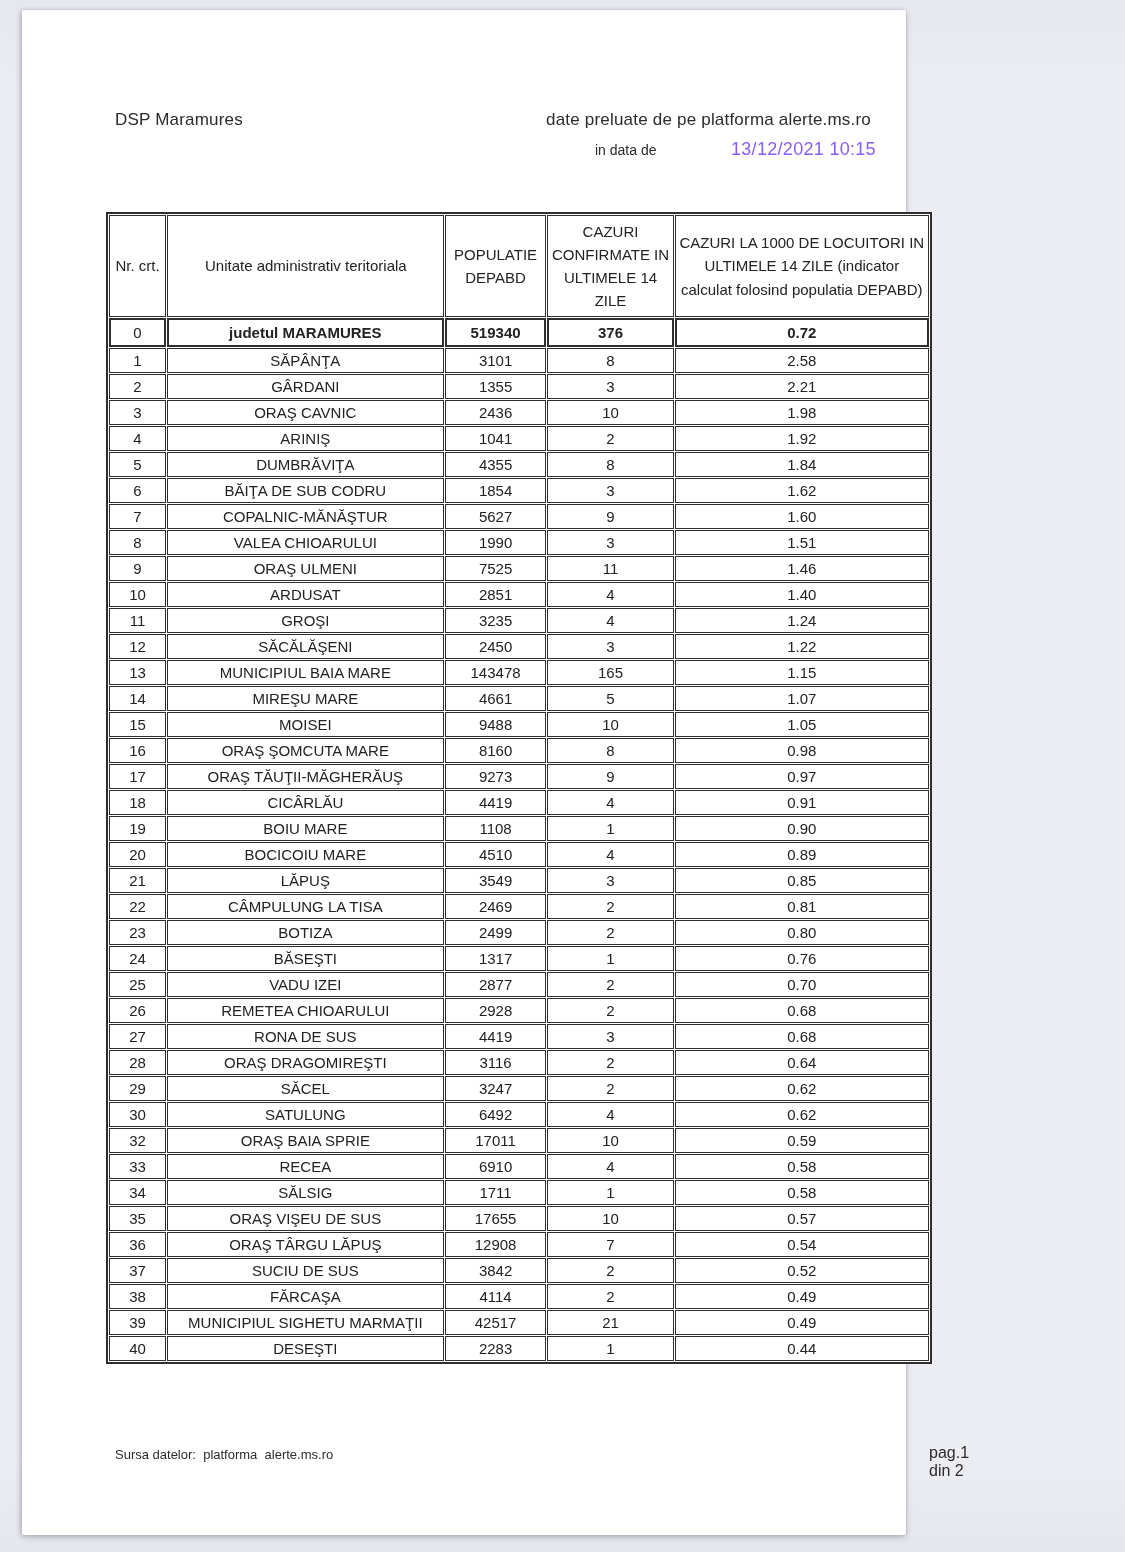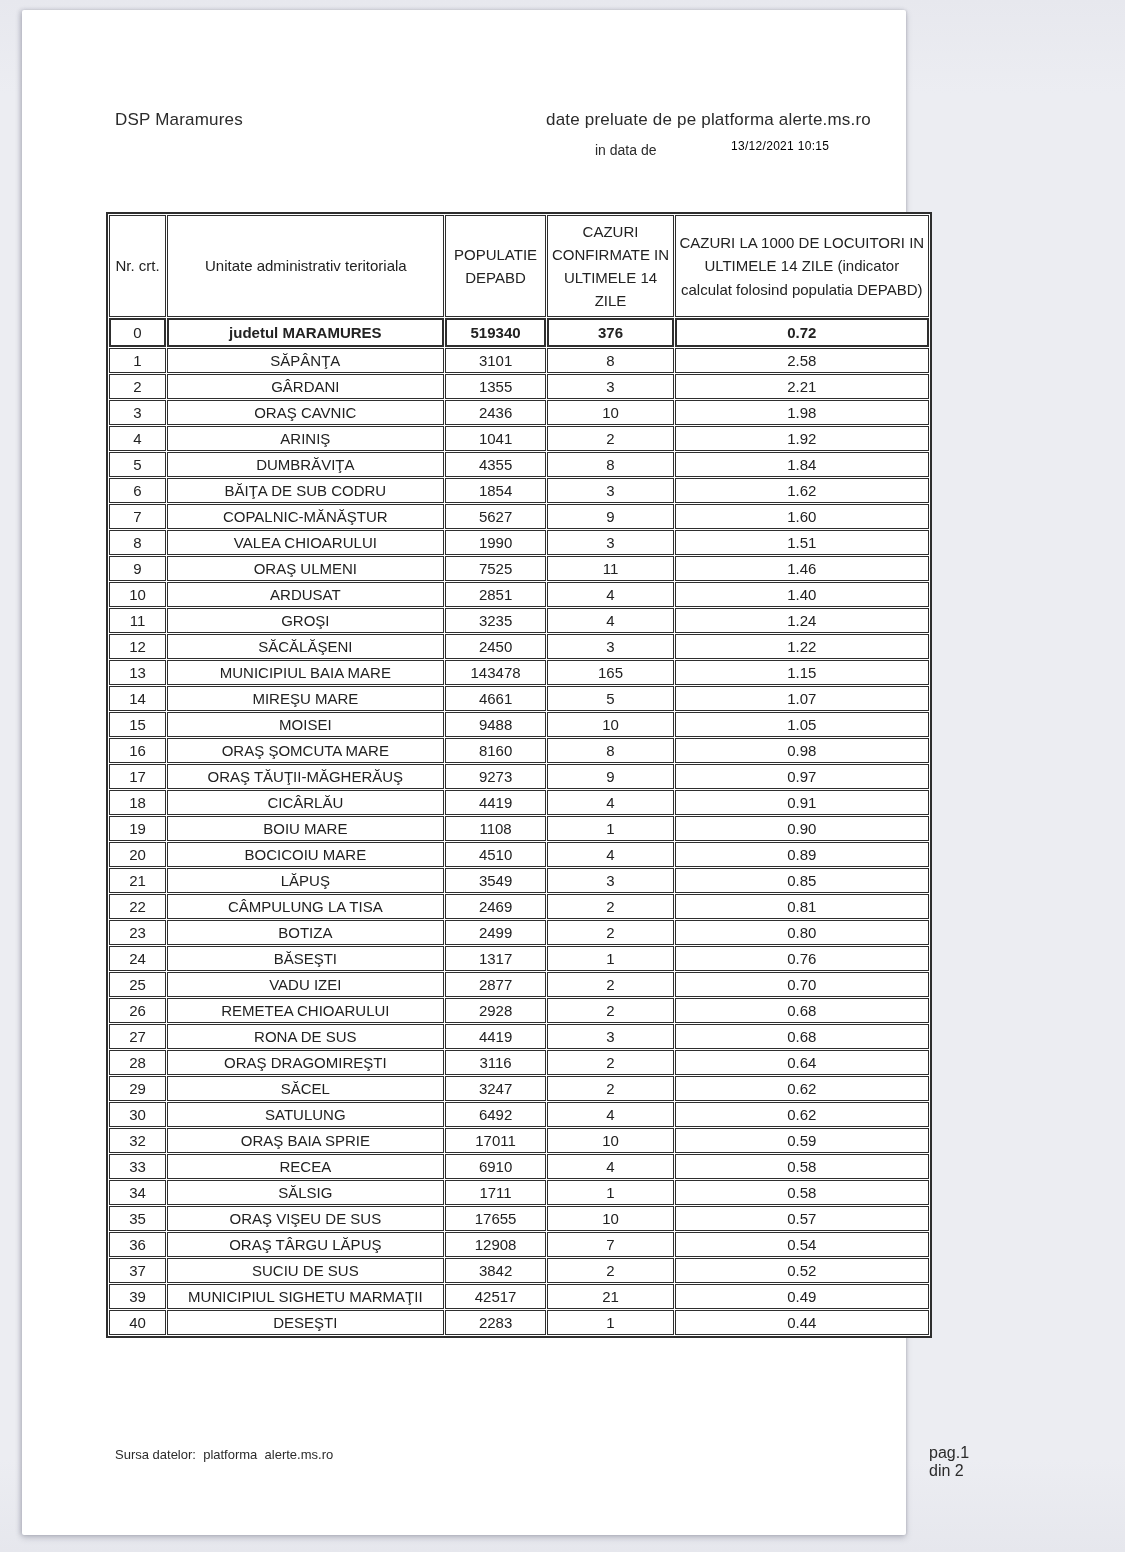--- a/index.html
+++ b/index.html
@@ -49,23 +49,23 @@
     left: 573px;
     top: 132px;
     font-size: 14px;
     color: #2b2b2b;
     text-align: center;
   }
   .date-value {
     position: absolute;
     left: 709px;
     top: 129px;
-    font-size: 12px;
+    font-size: 18px;
     letter-spacing: 0.3px;
-    color: #000000;
+    color: #8b5cf6;
   }
   table.data-table {
     position: absolute;
     left: 84px;   
     top: 202px;   
     width: 826px;
     border-collapse: separate;
     border-spacing: 1px;
     border: 2px solid #2e2e2e;
     table-layout: fixed;
@@ -402,20 +402,27 @@
             <td class="cell-rate">0.54</td>
           </tr>
           <tr class="data-row">
             <td class="cell-nr">37</td>
             <td class="cell-name">SUCIU DE SUS</td>
             <td class="cell-population">3842</td>
             <td class="cell-cases">2</td>
             <td class="cell-rate">0.52</td>
           </tr>
           <tr class="data-row">
+            <td class="cell-nr">38</td>
+            <td class="cell-name">FĂRCAŞA</td>
+            <td class="cell-population">4114</td>
+            <td class="cell-cases">2</td>
+            <td class="cell-rate">0.49</td>
+          </tr>
+          <tr class="data-row">
             <td class="cell-nr">39</td>
             <td class="cell-name">MUNICIPIUL SIGHETU MARMAŢII</td>
             <td class="cell-population">42517</td>
             <td class="cell-cases">21</td>
             <td class="cell-rate">0.49</td>
           </tr>
           <tr class="data-row">
             <td class="cell-nr">40</td>
             <td class="cell-name">DESEŞTI</td>
             <td class="cell-population">2283</td>

